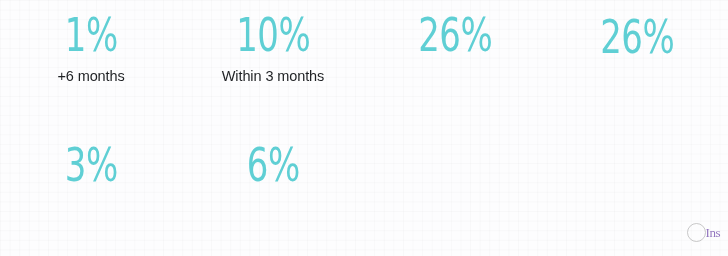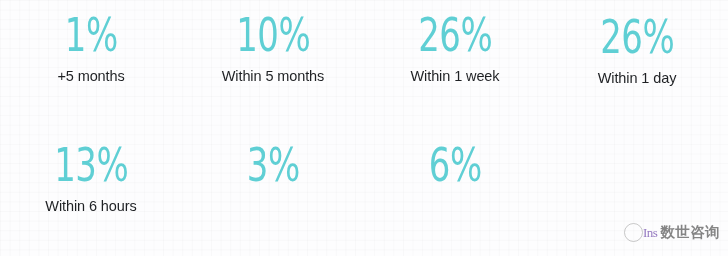--- a/index.html
+++ b/index.html
@@ -101,51 +101,44 @@
     margin-left: 1px;
   }
 </style>
 </head>
 <body>
 
 <div id="stat-grid">
 
   <div class="stat-cell row-1">
     <div class="stat-value">1%</div>
-    <div class="stat-label">+5 months</div>
+    <div class="stat-label">+6 months</div>
   </div>
 
   <div class="stat-cell row-1">
     <div class="stat-value">10%</div>
-    <div class="stat-label">Within 5 months</div>
+    <div class="stat-label">Within 3 months</div>
   </div>
 
 
   <div class="stat-cell row-1">
     <div class="stat-value">26%</div>
-    <div class="stat-label">Within 1 week</div>
   </div>
 
   <div class="stat-cell row-2">
     <div class="stat-value">26%</div>
-    <div class="stat-label">Within 1 day</div>
   </div>
 
-  <div class="stat-cell row-2">
-    <div class="stat-value">13%</div>
-    <div class="stat-label">Within 6 hours</div>
-  </div>
 
   <div class="stat-cell row-2">
     <div class="stat-value">3%</div>
   </div>
 
   <div class="stat-cell row-2">
     <div class="stat-value">6%</div>
   </div>
 
   <div id="watermark">
     <span class="wm-logo"></span>
     <span class="wm-mark">Ins</span>
-    <span class="wm-text">数世咨询</span>
   </div>
 
 </div>
 
 </body></html>

